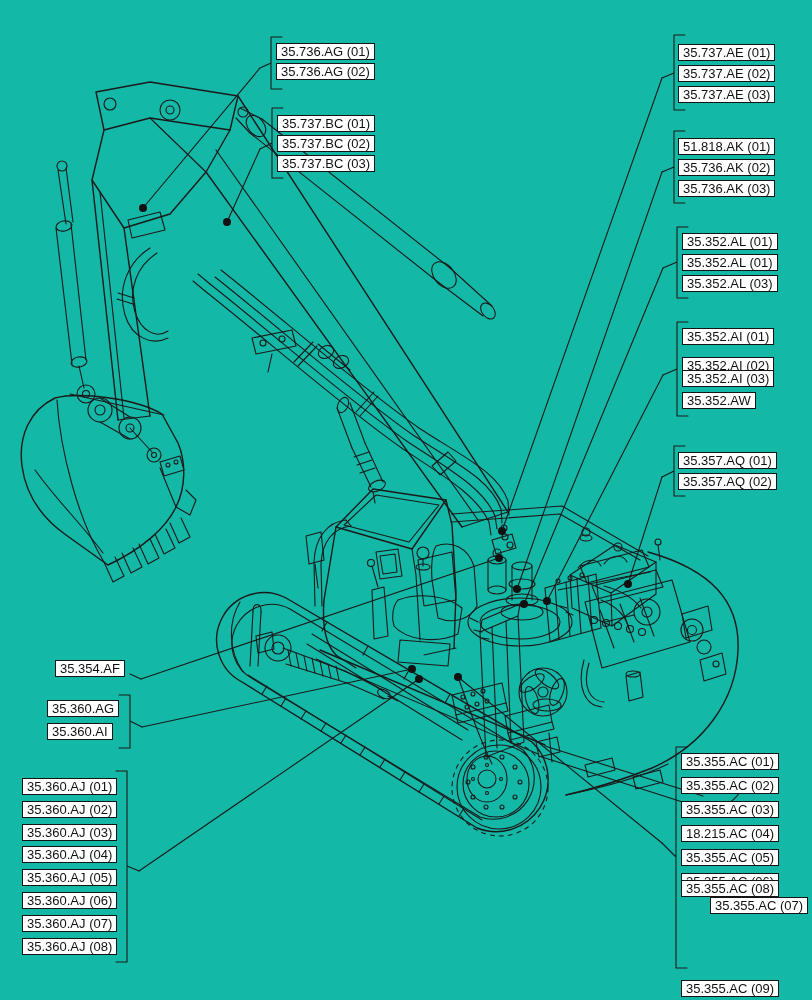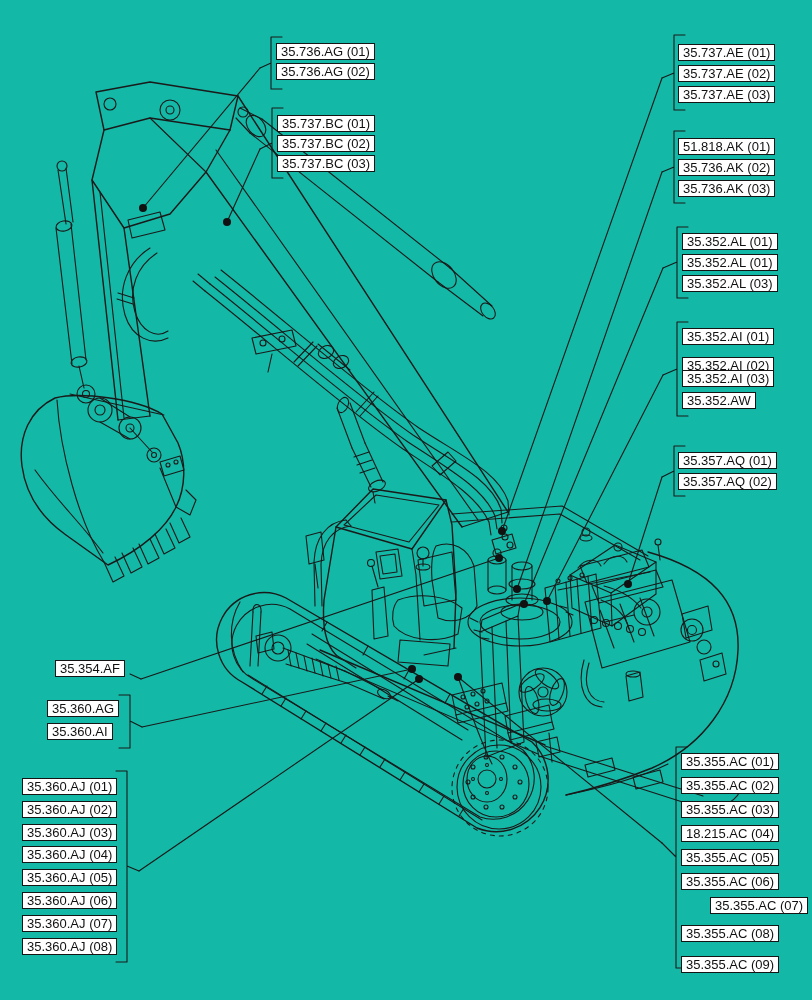--- a/index.html
+++ b/index.html
@@ -396,16 +396,16 @@
 <div class="callout" style="left:22px;top:915px">35.360.AJ (07)</div>
 <div class="callout" style="left:22px;top:938px">35.360.AJ (08)</div>
 
 <div class="callout" style="left:681px;top:753px">35.355.AC (01)</div>
 <div class="callout" style="left:681px;top:777px">35.355.AC (02)</div>
 <div class="callout" style="left:681px;top:801px">35.355.AC (03)</div>
 <div class="callout" style="left:681px;top:825px">18.215.AC (04)</div>
 <div class="callout" style="left:681px;top:849px">35.355.AC (05)</div>
 <div class="callout" style="left:681px;top:873px">35.355.AC (06)</div>
 <div class="callout" style="left:710px;top:897px">35.355.AC (07)</div>
-<div class="callout" style="left:681px;top:925px">35.355.AC (08)</div>
-<div class="callout" style="left:681px;top:956px">35.355.AC (09)</div>
+<div class="callout" style="left:681px;top:880px">35.355.AC (08)</div>
+<div class="callout" style="left:681px;top:980px">35.355.AC (09)</div>
 
 </div>
 
 </body></html>

